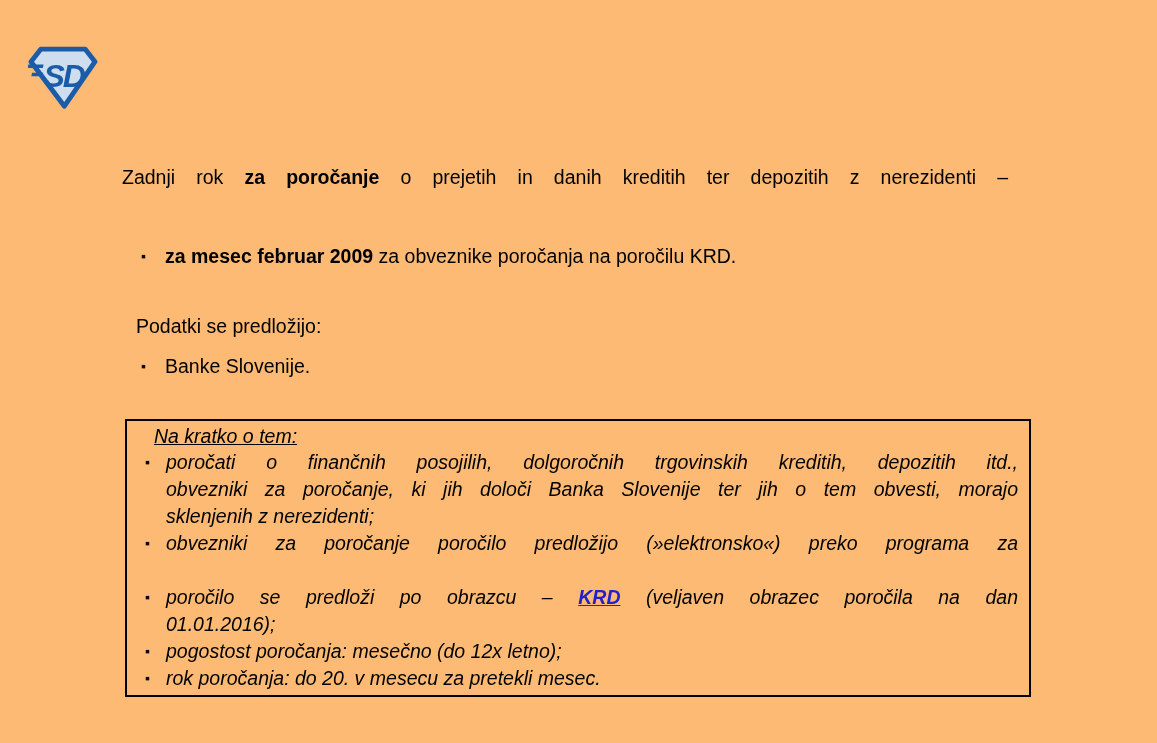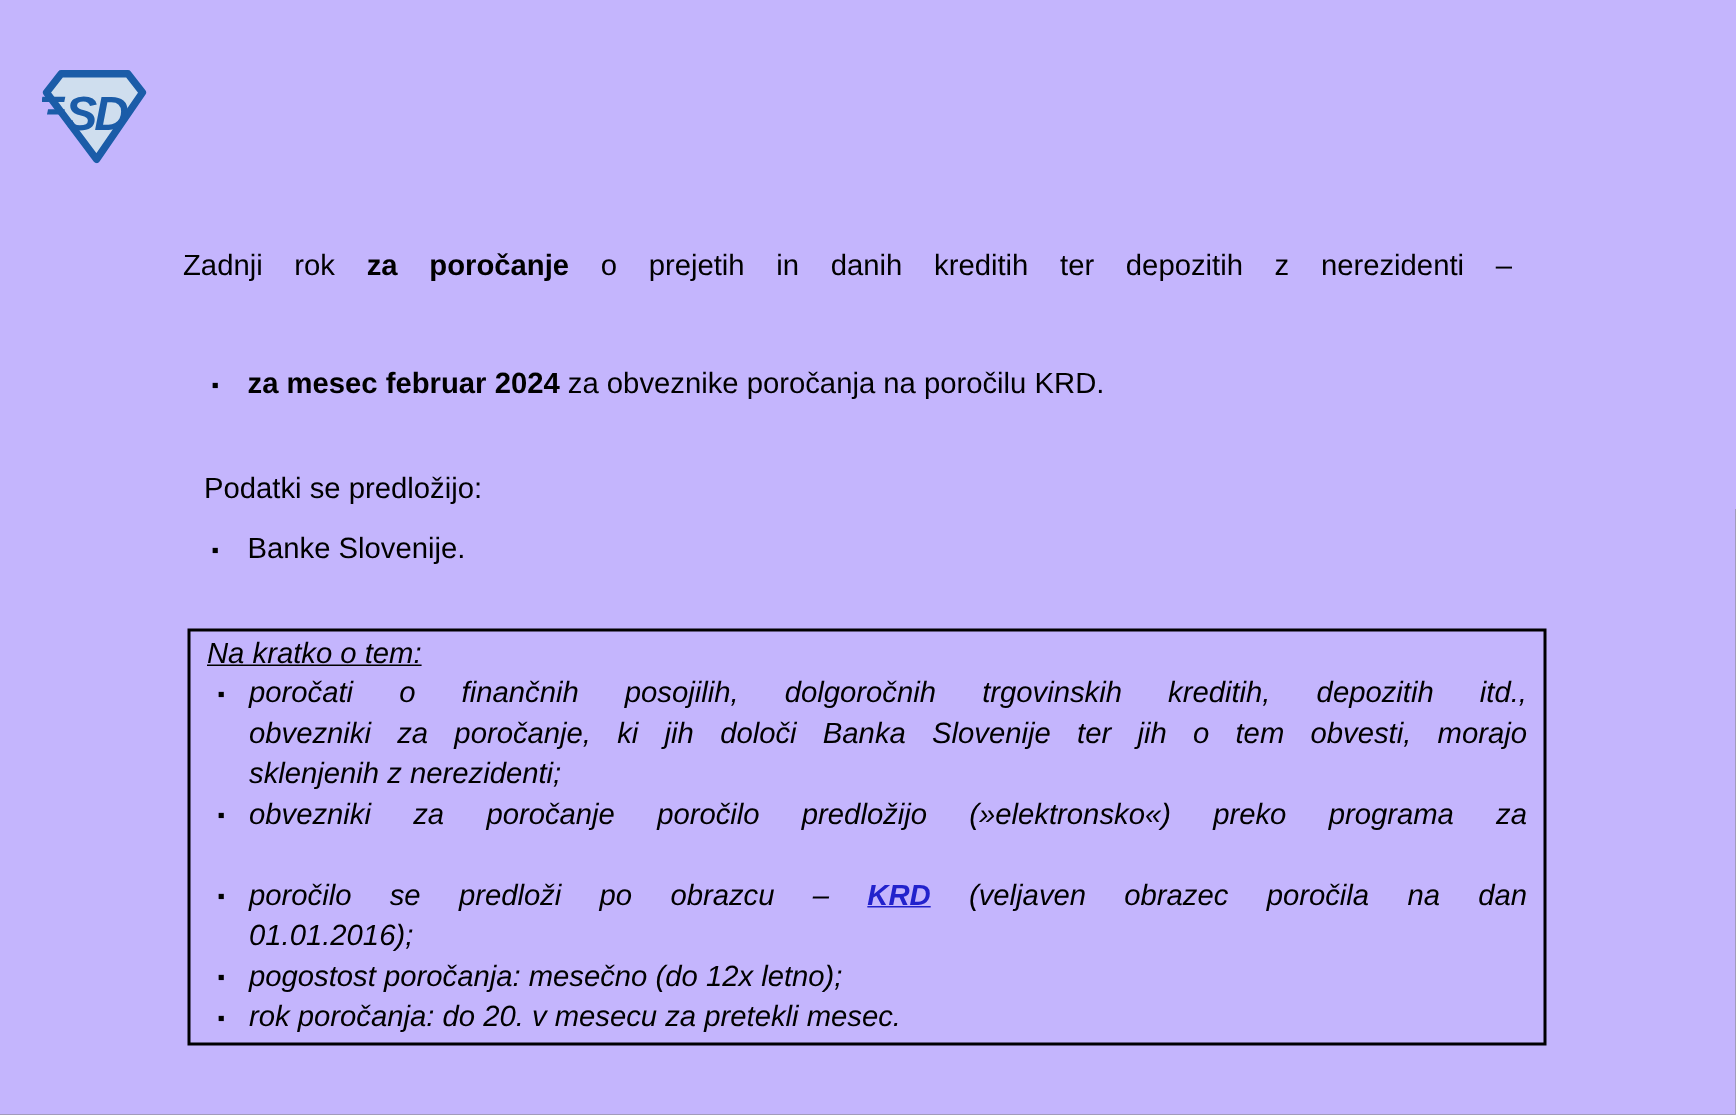--- a/index.html
+++ b/index.html
@@ -1,20 +1,20 @@
 <!DOCTYPE html>
 <html><head>
 <meta charset="utf-8">
 <style>
   html, body { margin: 0; padding: 0; background: #888; }
   .page {
     position: relative;
     width: 1157px;
     height: 743px;
-    background: #c4b5fd;
+    background: #fdba74;
     font-family: "Liberation Sans", sans-serif;
     color: #000000;
     overflow: hidden;
   }
 
   
   .logo {
     position: absolute;
     left: 28px;
     top: 45px;
@@ -127,33 +127,33 @@
 
   <div class="intro txt">
     <div class="jl">
       <span>Zadnji rok </span><span class="b">za poročanje</span><span> o prejetih in danih kreditih ter depozitih z nerezidenti –</span>
     </div>
   </div>
 
   <div class="bullet-row deadline-row txt">
     <span class="bdot">▪</span>
     <span class="btxt">
-      <span class="b">za mesec februar 2024</span><span> za obveznike poročanja na poročilu KRD.</span>
+      <span class="b">za mesec februar 2009</span><span> za obveznike poročanja na poročilu KRD.</span>
     </span>
   </div>
 
   <div class="podatki-head txt">Podatki se predložijo:</div>
 
   <div class="bullet-row banki-row txt">
     <span class="bdot">▪</span>
     <span class="btxt">Banke Slovenije.</span>
   </div>
 
   <div class="infobox txt">
-    <div class="box-title b" style="font-weight:normal;">Na kratko o tem:</div>
+    <div class="box-title b" style="font-weight:normal;margin-left:16px;">Na kratko o tem:</div>
 
     <div class="box-bullet">
       <span class="bdot">▪</span>
       <span class="btxt">
         <div class="jl">poročati o finančnih posojilih, dolgoročnih trgovinskih kreditih, depozitih itd.,</div>
         <div class="jl">obvezniki za poročanje, ki jih določi Banka Slovenije ter jih o tem obvesti, morajo</div>
         <div class="ll">sklenjenih z nerezidenti;</div>
       </span>
     </div>
 

